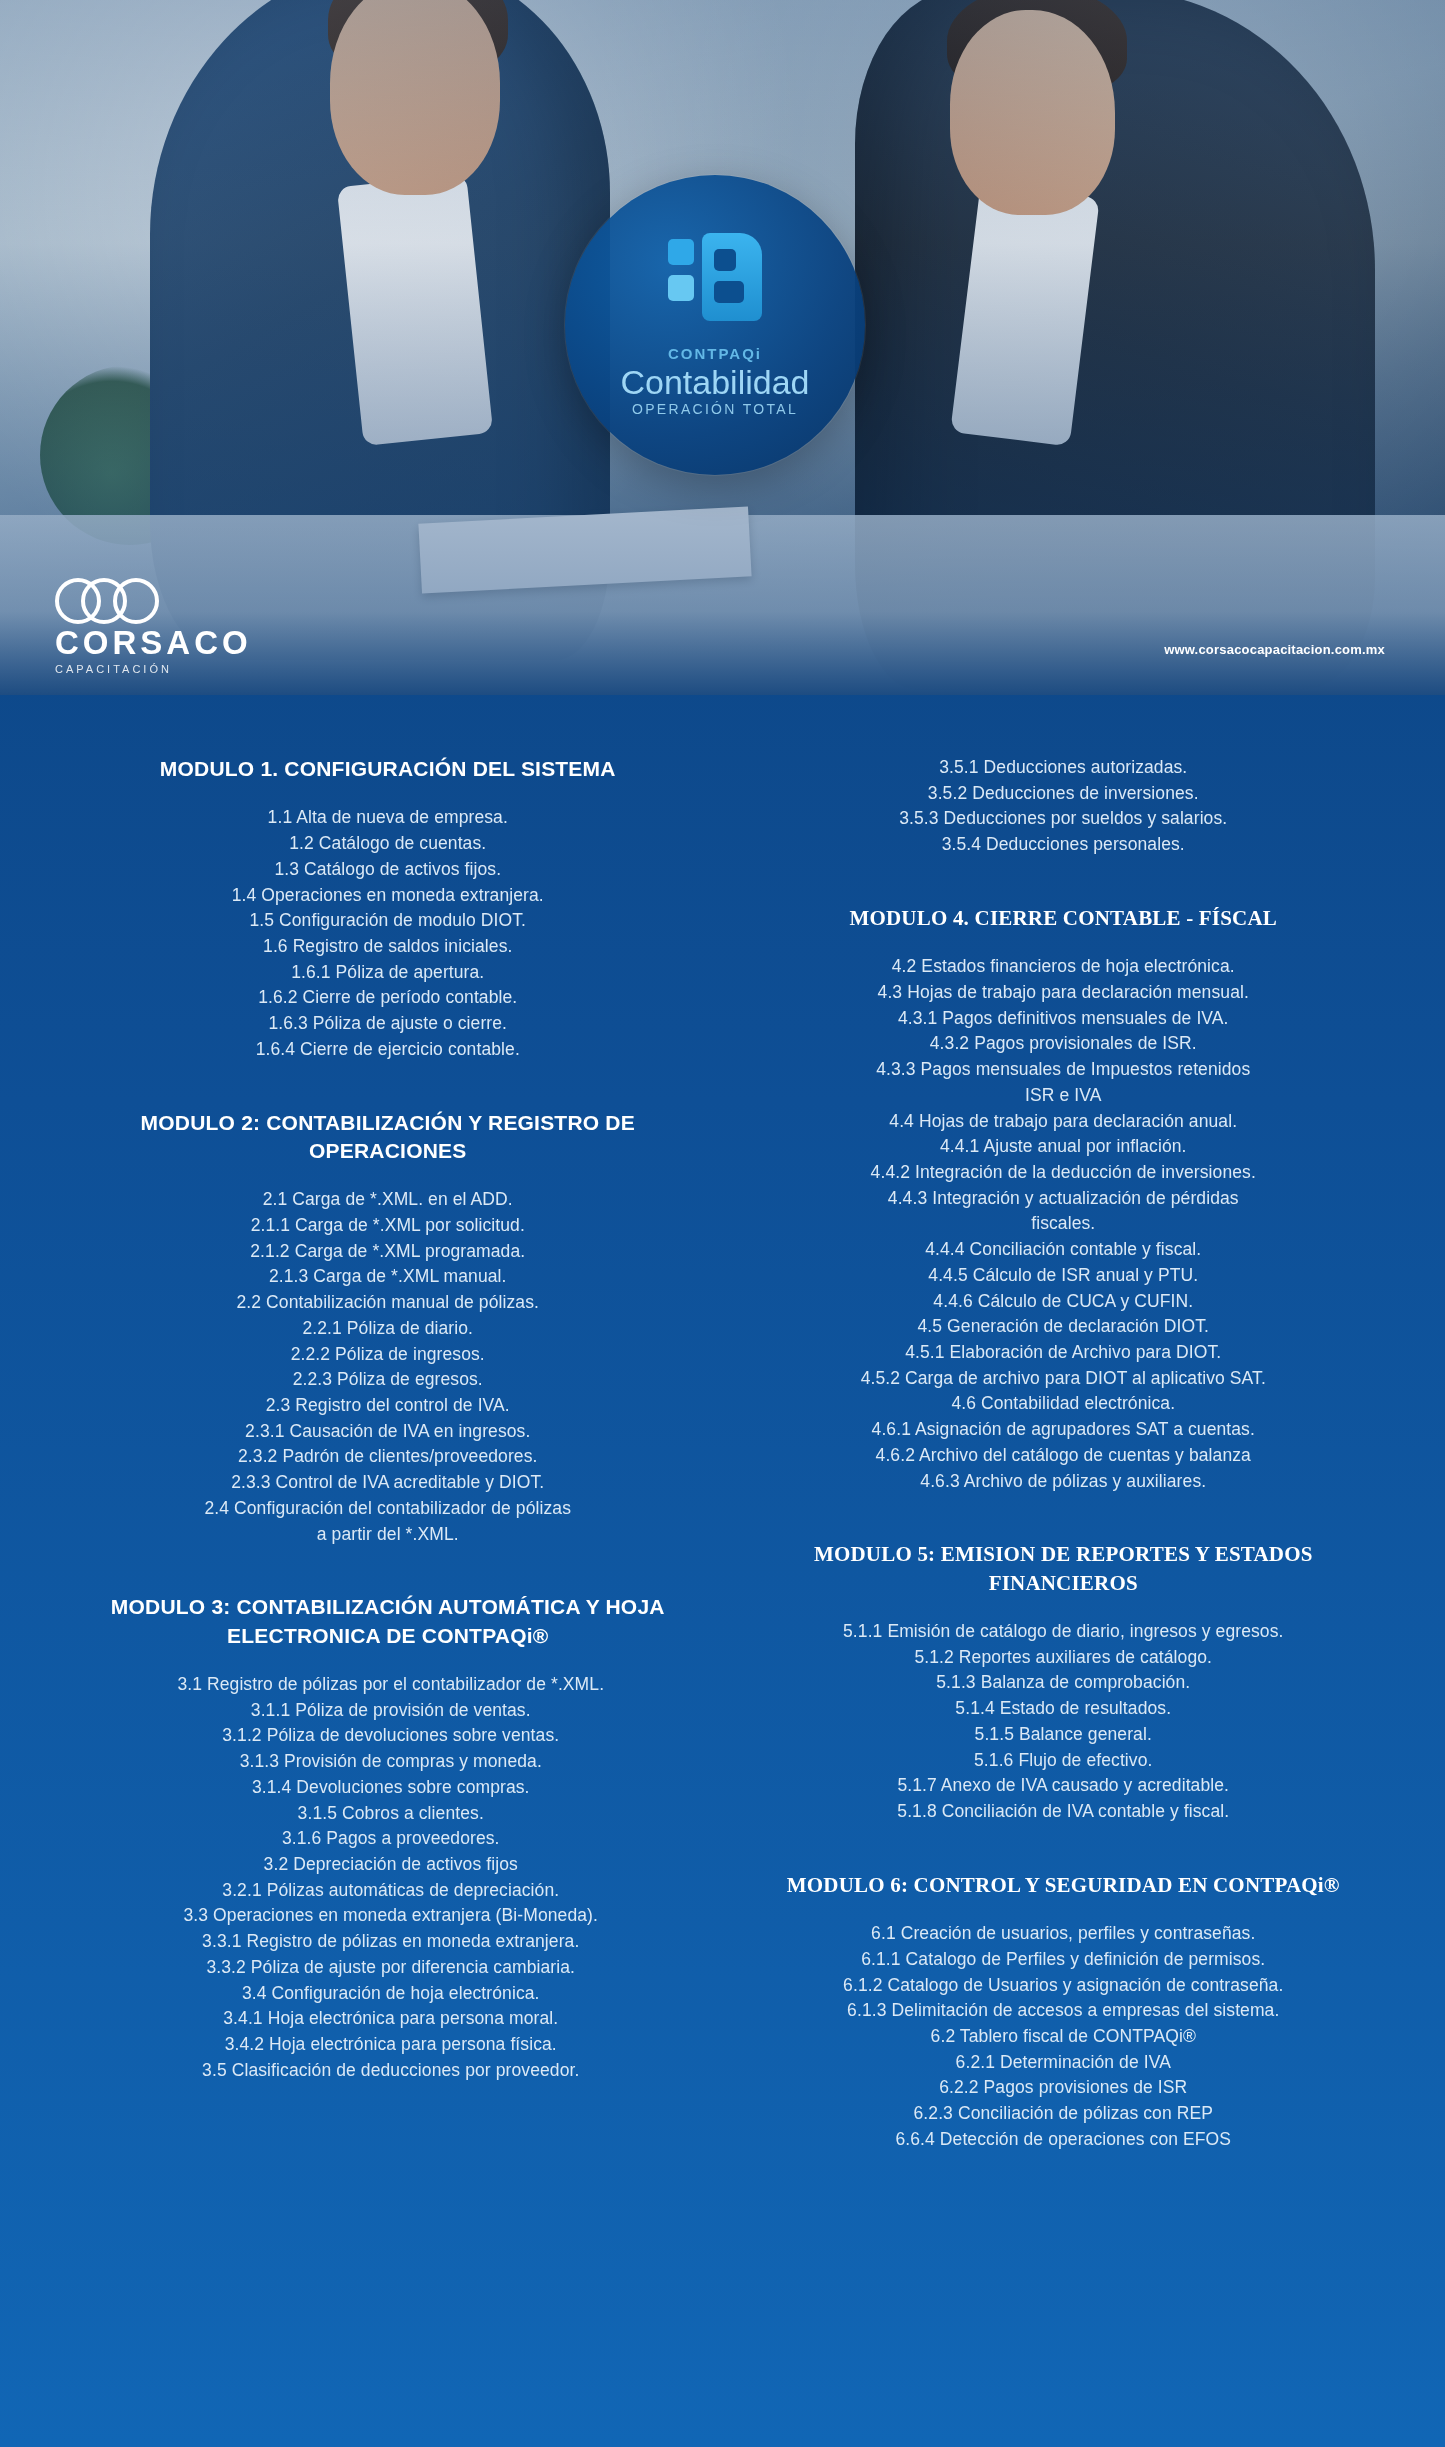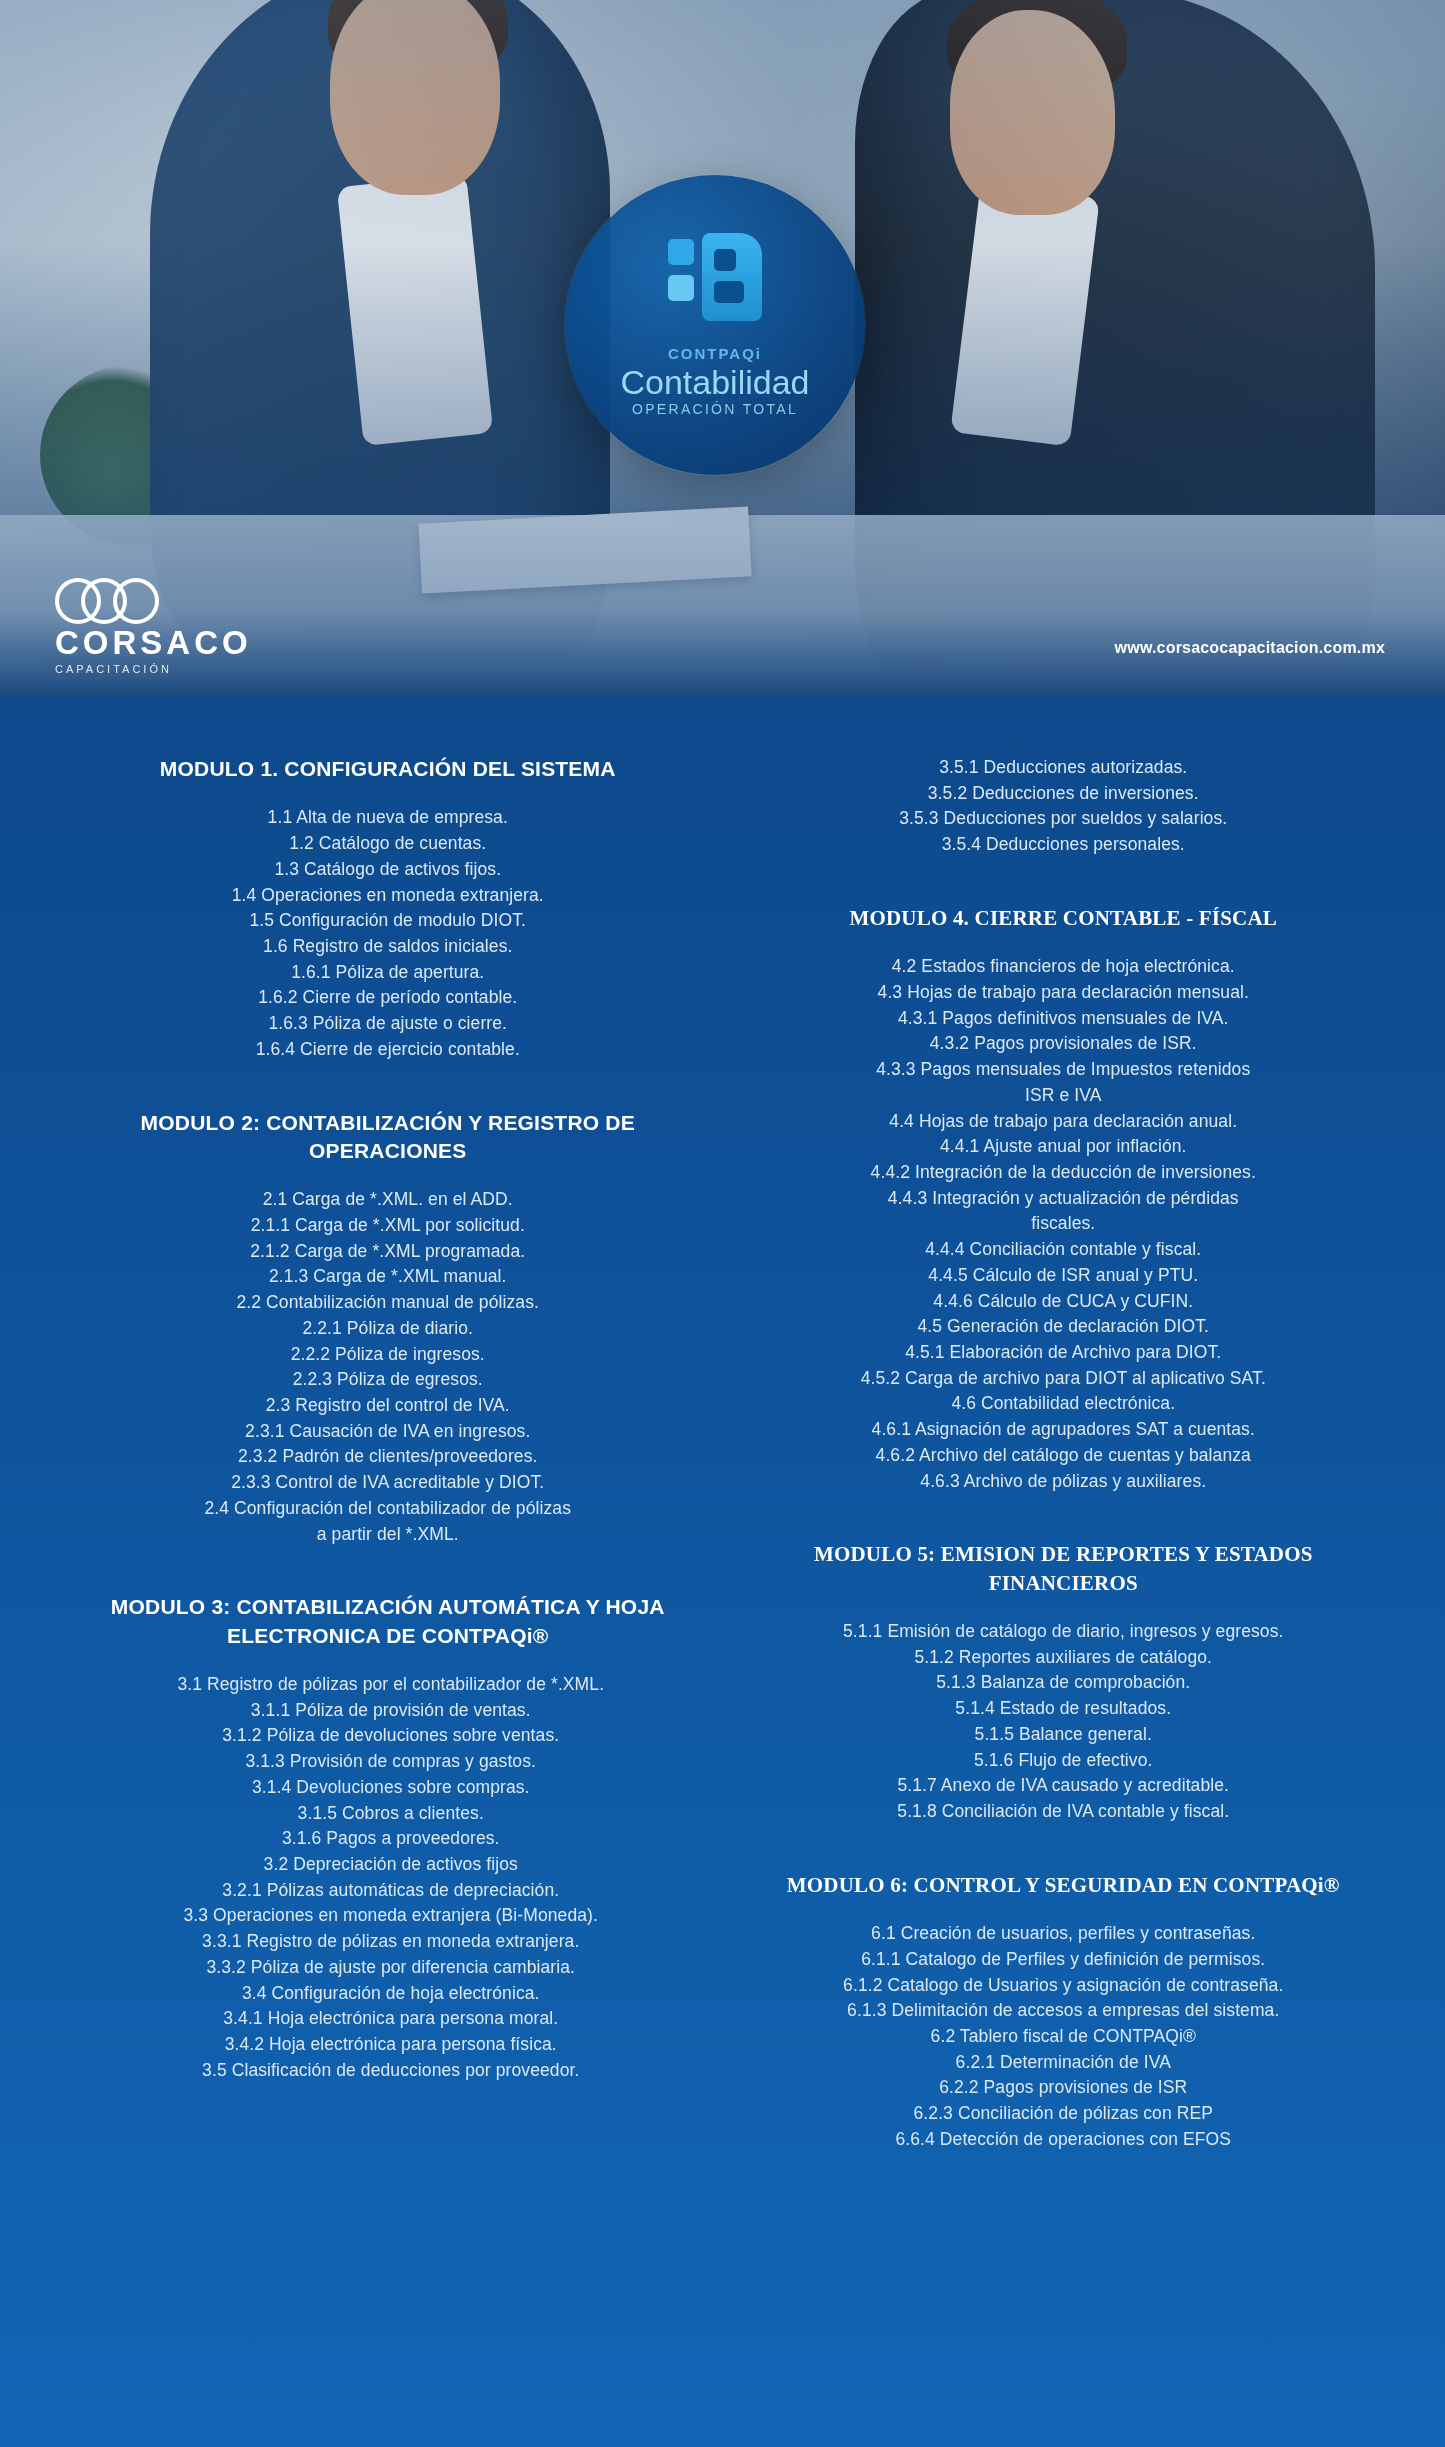--- a/index.html
+++ b/index.html
@@ -137,21 +137,21 @@
     position:absolute;left:55px;bottom:20px;color:#fff;
   }
   .corsaco-rings{position:relative;height:46px;width:130px;margin-bottom:6px;}
   .ring{position:absolute;top:4px;width:38px;height:38px;border:4px solid #ffffff;border-radius:50%;}
   .ring.r1{left:0;}
   .ring.r2{left:26px;}
   .ring.r3{left:58px;border-radius:50% 50% 50% 50%;}
   .corsaco-name{font-size:33px;letter-spacing:4px;font-weight:bold;line-height:1;}
   .corsaco-tag{font-size:11px;letter-spacing:3px;opacity:.85;margin-top:4px;}
   .site{
-    position:absolute;right:60px;bottom:38px;color:#ffffff;font-size:16px;font-weight:bold;letter-spacing:.2px;
+    position:absolute;right:60px;bottom:38px;color:#ffffff;font-size:13px;font-weight:bold;letter-spacing:.2px;
   }
 
   
   .content{
     position:relative;
     padding:60px 62px 40px 68px;
     display:flex;
     gap:36px;
     color:#e8f1fa;
   }
@@ -263,21 +263,21 @@
           <p class="item">a partir del *.XML.</p>
         </div>
       </div>
 
       <div class="block">
         <h2 class="mod">MODULO 3: CONTABILIZACIÓN AUTOMÁTICA Y HOJA ELECTRONICA DE CONTPAQi®</h2>
         <div class="items indent">
           <p class="item">3.1 Registro de pólizas por el contabilizador de *.XML.</p>
           <p class="item">3.1.1 Póliza de provisión de ventas.</p>
           <p class="item">3.1.2 Póliza de devoluciones sobre ventas.</p>
-          <p class="item">3.1.3 Provisión de compras y gastos.</p>
+          <p class="item">3.1.3 Provisión de compras y moneda.</p>
           <p class="item">3.1.4 Devoluciones sobre compras.</p>
           <p class="item">3.1.5 Cobros a clientes.</p>
           <p class="item">3.1.6 Pagos a proveedores.</p>
           <p class="item">3.2 Depreciación de activos fijos</p>
           <p class="item">3.2.1 Pólizas automáticas de depreciación.</p>
           <p class="item">3.3 Operaciones en moneda extranjera (Bi-Moneda).</p>
           <p class="item">3.3.1 Registro de pólizas en moneda extranjera.</p>
           <p class="item">3.3.2 Póliza de ajuste por diferencia cambiaria.</p>
           <p class="item">3.4 Configuración de hoja electrónica.</p>
           <p class="item">3.4.1 Hoja electrónica para persona moral.</p>

